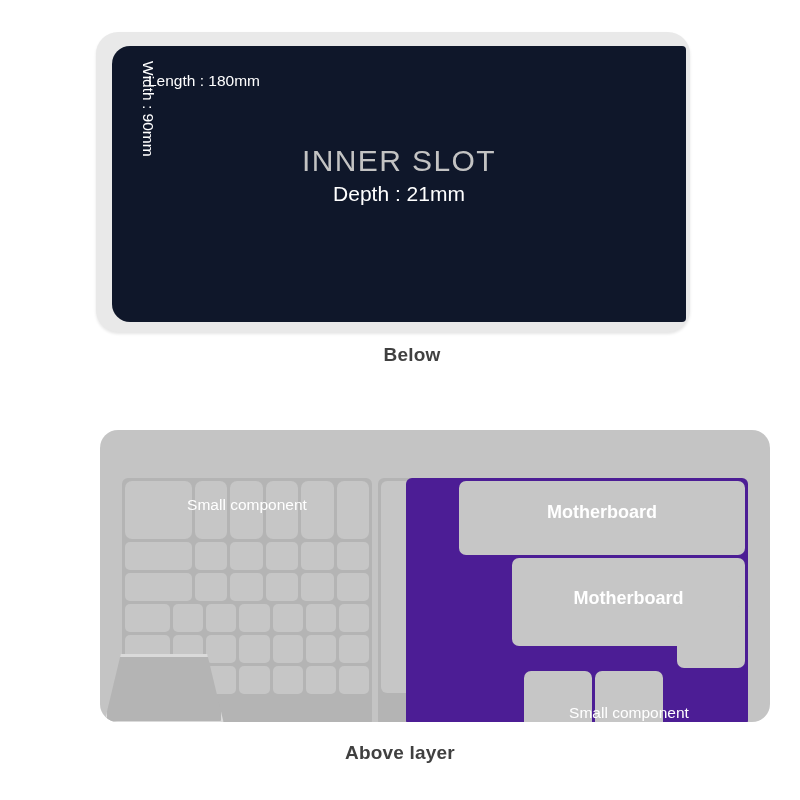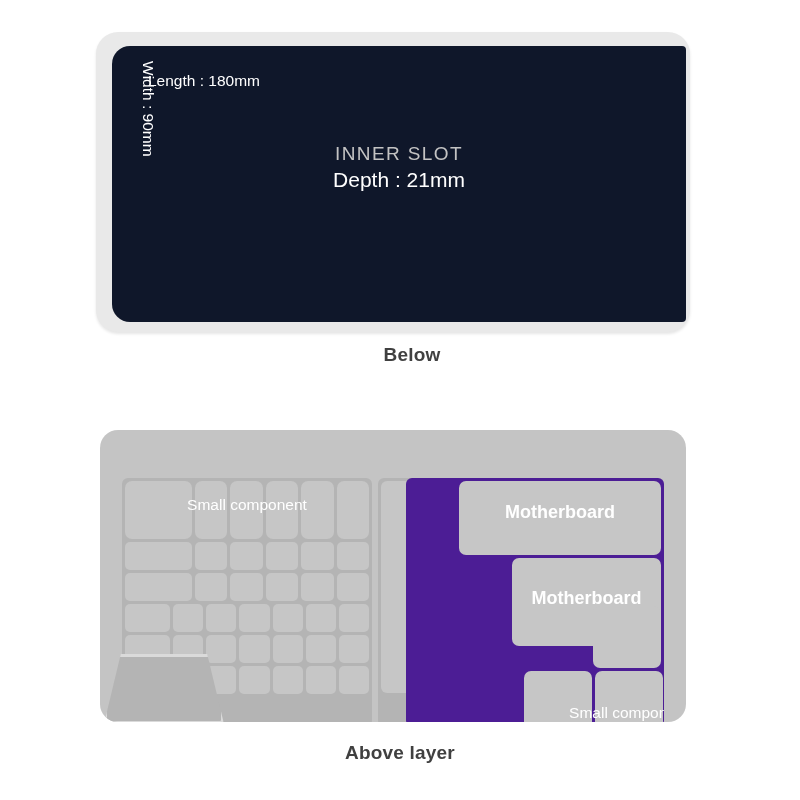--- a/index.html
+++ b/index.html
@@ -75,40 +75,40 @@
   #slot-center {
     position: absolute;
     left: 0;
     right: 0;
     top: 96px;
     text-align: center;
     color: #ffffff;
   }
   #slot-title {
     display: block;
-    font-size: 19px;
+    font-size: 30px;
     color: #c3c3c3;
     letter-spacing: 1.4px;
     line-height: 1.25;
   }
   #slot-depth {
     display: block;
     font-size: 21px;
     color: #ffffff;
     line-height: 1.35;
   }
 
   #caption-below { left: 0; top: 344px; margin-left: 12px; }
 
   
   #panel-above {
     position: absolute;
     left: 100px;
     top: 430px;
-    width: 586px;
+    width: 670px;
     height: 292px;
     background: #c4c4c4;
     border-radius: 18px;
     overflow: hidden;
   }
 
   
   #zone-left {
     position: absolute;
     left: 22px;

